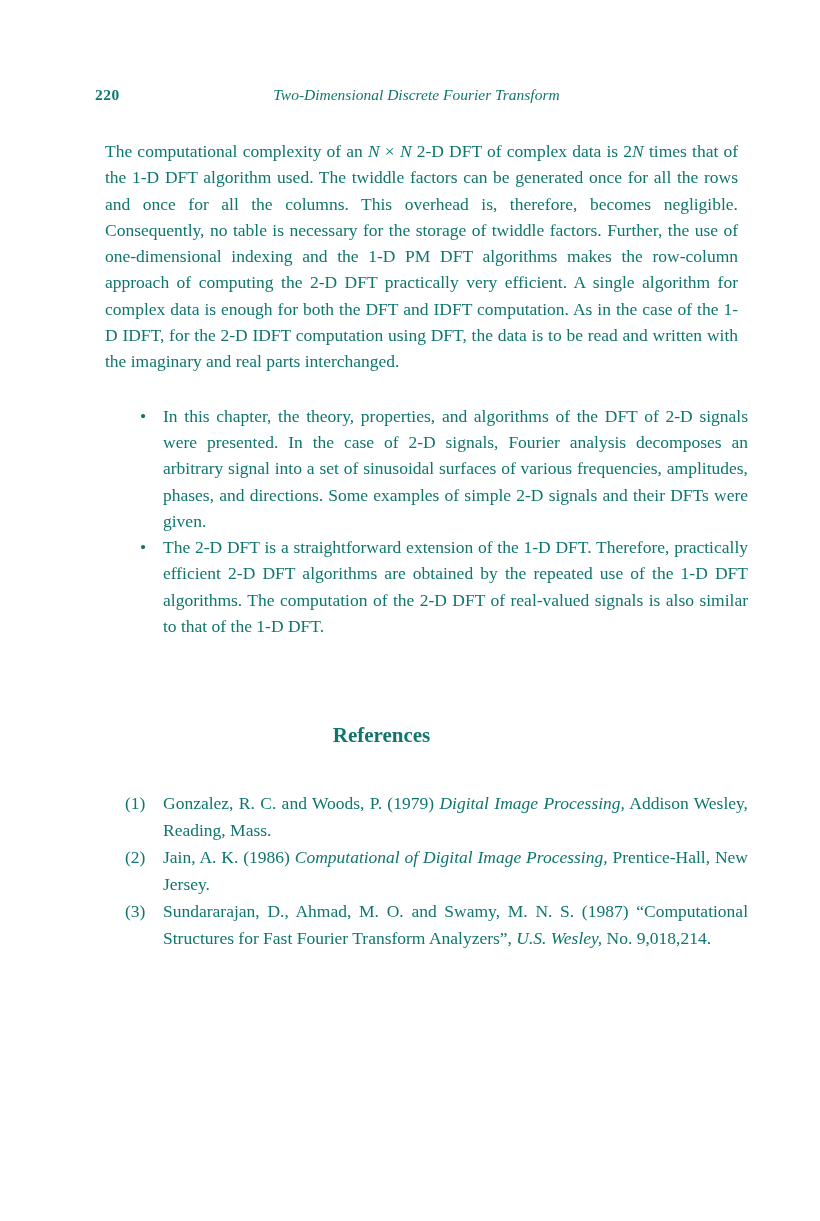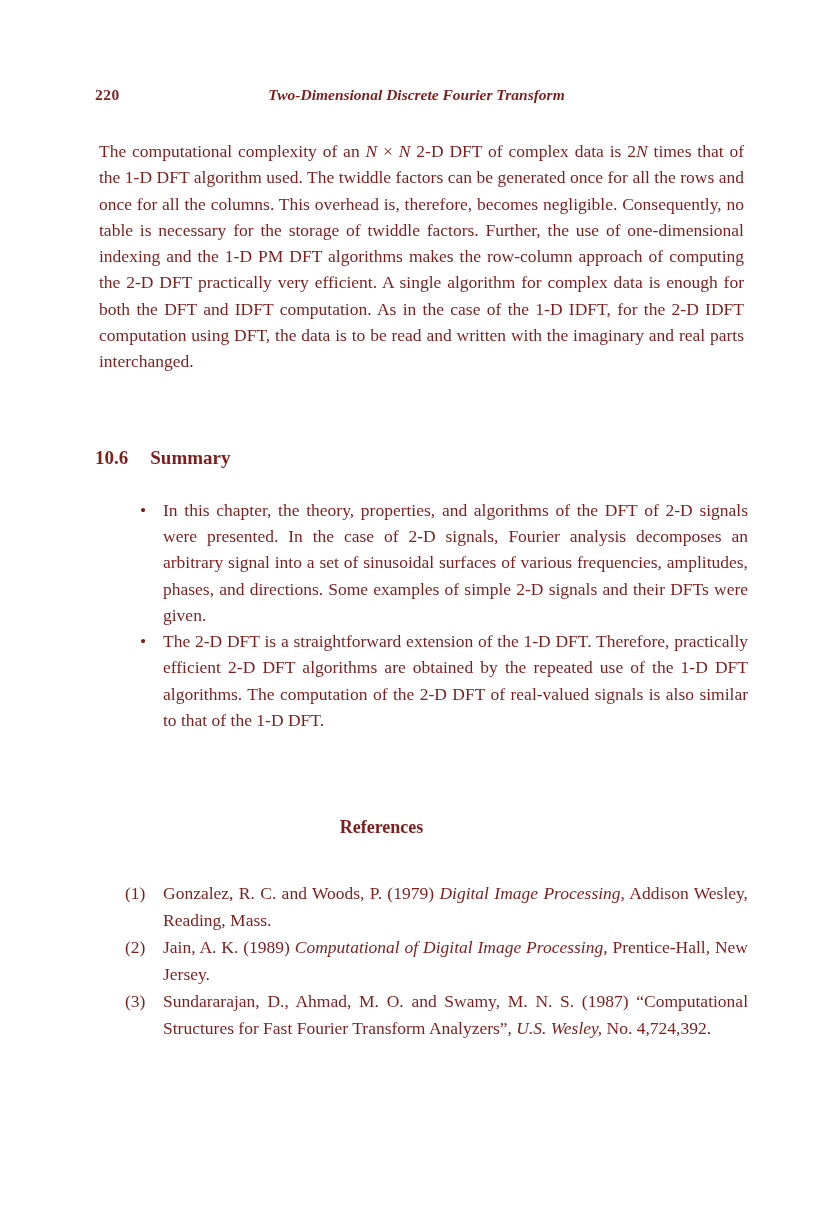--- a/index.html
+++ b/index.html
@@ -1,21 +1,21 @@
 <!DOCTYPE html>
 <html><head>
 <meta charset="utf-8">
 <style>
   html, body { margin: 0; padding: 0; background: #e8e8e4; }
   .page {
     width: 820px;
     height: 1221px;
     margin: 0 auto;
     background: #ffffff;
-    color: #7f1d1d;
+    color: #0f766e;
     font-family: "Liberation Serif", "DejaVu Serif", serif;
     box-sizing: border-box;
     padding: 86px 72px 40px 95px;
     overflow: hidden;
   }
   .running-head {
     display: flex;
     align-items: baseline;
     font-size: 15.5px;
     margin-bottom: 34px;
@@ -23,31 +23,30 @@
   .page-num {
     font-weight: bold;
     width: 70px;
     letter-spacing: 0.5px;
   }
   .running-title {
     flex: 1;
     text-align: center;
     font-style: italic;
     padding-right: 80px;
-    font-weight: bold;
   }
   .subsection-heading {
     font-size: 19.5px;
     font-weight: bold;
     font-style: italic;
     margin: 0 0 22px 2px;
     letter-spacing: 0.3px;
   }
   .body-para {
-    margin: 4px;
+    margin: 10px;
     font-size: 17.5px;
     line-height: 26.3px;
     text-align: justify;
   }
   .section-heading {
     font-size: 19px;
     font-weight: bold;
     margin: 72px 0 0 0;
   }
   .section-heading .sec-num { margin-right: 22px; }
@@ -63,21 +62,21 @@
     position: relative;
     padding-left: 23px;
   }
   .summary-list .bullet {
     position: absolute;
     left: 0;
     top: 0;
   }
   .references-heading {
     text-align: center;
-    font-size: 18px;
+    font-size: 21px;
     font-weight: bold;
     margin: 84px 80px 0 0;
   }
   .ref-list {
     margin: 42px 0 0 30px;
     padding: 0;
     list-style: none;
     font-size: 17.5px;
     line-height: 27px;
     text-align: justify;
@@ -96,37 +95,36 @@
 <div class="page">
 
   <header class="running-head">
     <span class="page-num">220</span>
     <span class="running-title">Two-Dimensional Discrete Fourier Transform</span>
   </header>
 
 
   <p class="body-para"><span>The computational complexity of an </span><em>N</em><span> × </span><em>N</em><span> 2-D DFT of complex data is 2</span><em>N</em><span> times that of the 1-D DFT algorithm used.  The twiddle factors can be generated once for all the rows and once for all the columns.  This overhead is, therefore, becomes negligible.  Consequently, no table is necessary for the storage of twiddle factors.  Further, the use of one-dimensional indexing and the 1-D PM DFT algorithms makes the row-column approach of computing the 2-D DFT practically very efficient.  A single algorithm for complex data is enough for both the DFT and IDFT computation.  As in the case of the 1-D IDFT, for the 2-D IDFT computation using DFT, the data is to be read and written with the imaginary and real parts interchanged.</span></p>
 
-  <h2 class="section-heading"><span class="sec-num">10.6</span><span>Summary</span></h2>
 
   <ul class="summary-list">
     <li><span class="bullet">•</span><span class="li-text">In this chapter, the theory, properties, and algorithms of the DFT of 2-D signals were presented.  In the case of 2-D signals, Fourier analysis decomposes an arbitrary signal into a set of sinusoidal surfaces of various frequencies, amplitudes, phases, and directions.  Some examples of simple 2-D signals and their DFTs were given.</span></li>
     <li><span class="bullet">•</span><span class="li-text">The 2-D DFT is a straightforward extension of the 1-D DFT.  Therefore, practically efficient 2-D DFT algorithms are obtained by the repeated use of the 1-D DFT algorithms.  The computation of the 2-D DFT of real-valued signals is also similar to that of the 1-D DFT.</span></li>
   </ul>
 
   <h3 class="references-heading">References</h3>
 
   <ol class="ref-list">
     <li class="ref-item">
       <span class="ref-label">(1)</span>
       <span class="ref-body"><span>Gonzalez, R. C. and Woods, P. (1979) </span><em>Digital Image Processing,</em><span> Addison Wesley, Reading, Mass.</span></span>
     </li>
     <li class="ref-item">
       <span class="ref-label">(2)</span>
-      <span class="ref-body"><span>Jain, A. K. (1989) </span><em>Computational of Digital Image Processing,</em><span> Prentice-Hall, New Jersey.</span></span>
+      <span class="ref-body"><span>Jain, A. K. (1986) </span><em>Computational of Digital Image Processing,</em><span> Prentice-Hall, New Jersey.</span></span>
     </li>
     <li class="ref-item">
       <span class="ref-label">(3)</span>
-      <span class="ref-body"><span>Sundararajan, D., Ahmad, M. O. and Swamy, M. N. S. (1987) “Computational Structures for Fast Fourier Transform Analyzers”, </span><em>U.S. Wesley,</em><span> No. 4,724,392.</span></span>
+      <span class="ref-body"><span>Sundararajan, D., Ahmad, M. O. and Swamy, M. N. S. (1987) “Computational Structures for Fast Fourier Transform Analyzers”, </span><em>U.S. Wesley,</em><span> No. 9,018,214.</span></span>
     </li>
   </ol>
 
 </div>
 
 </body></html>

